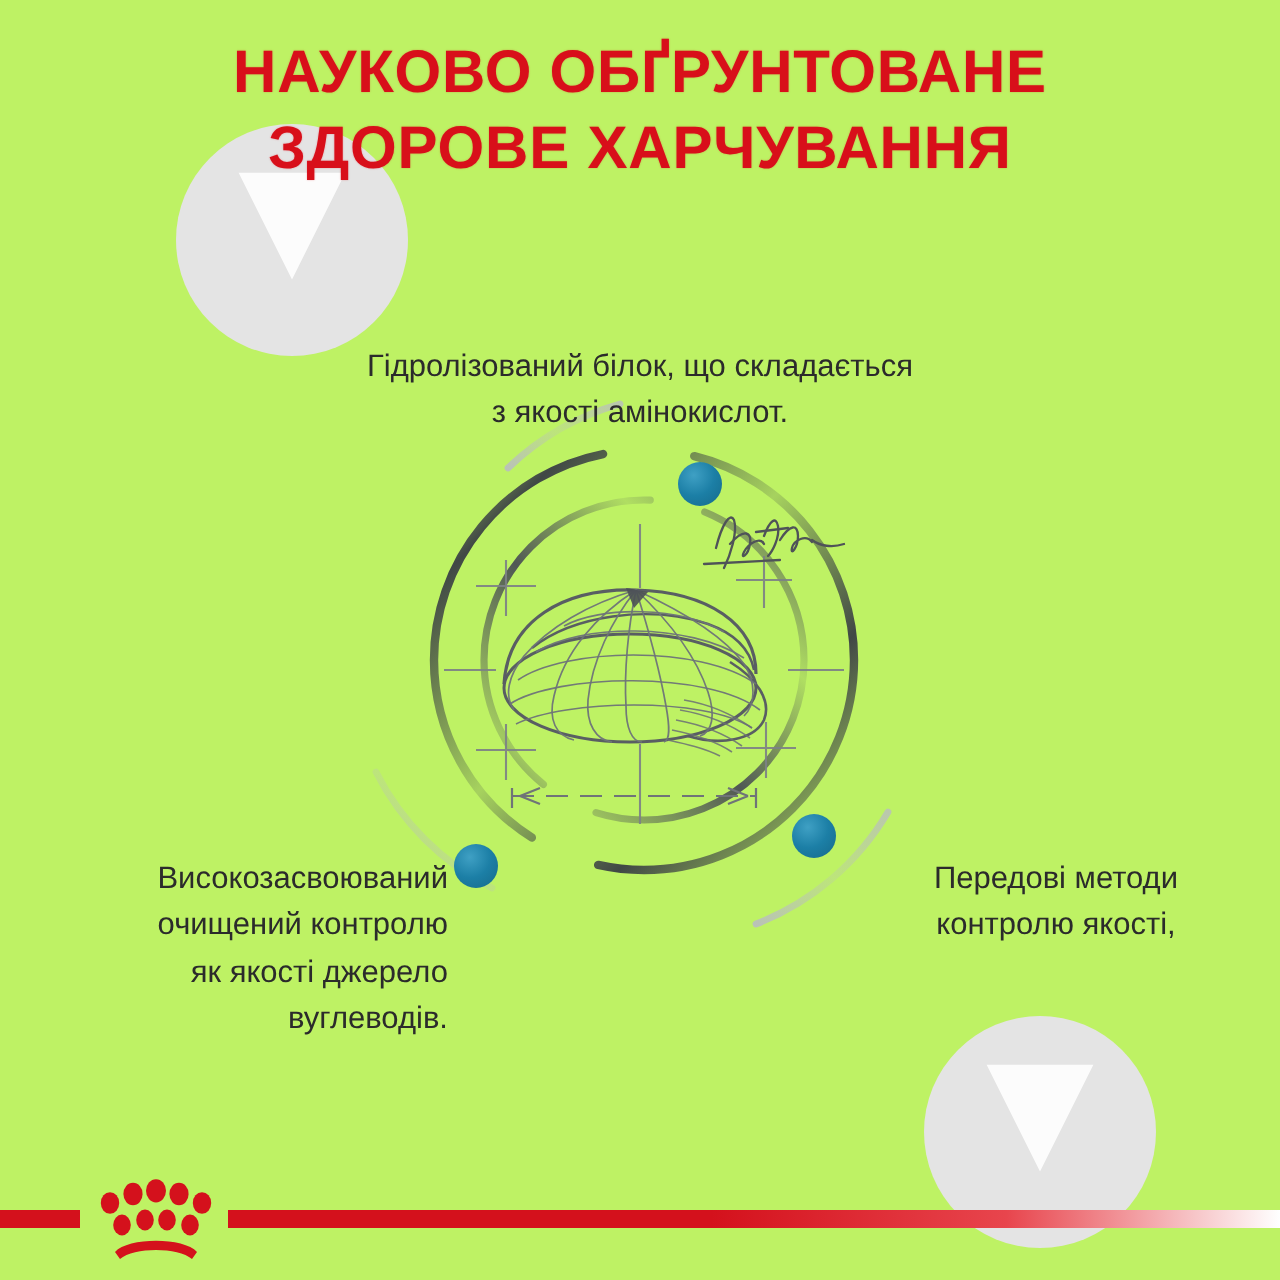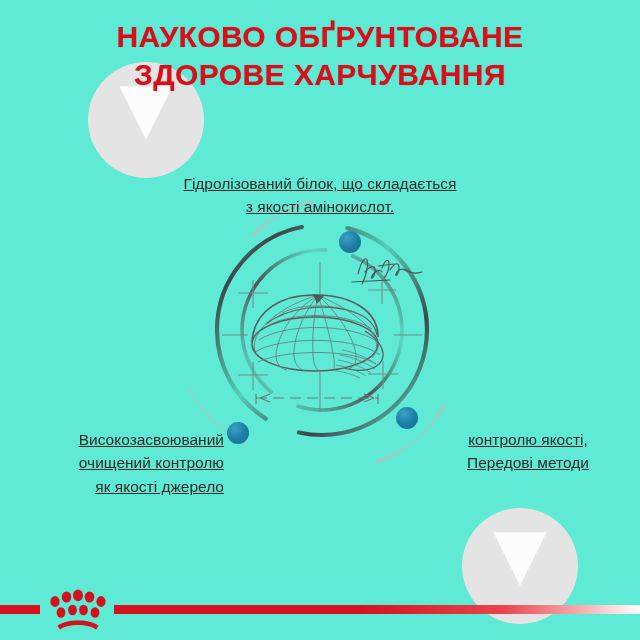--- a/index.html
+++ b/index.html
@@ -5,21 +5,21 @@
   * { box-sizing: border-box; margin: 0; padding: 0; }
   html, body {
     width: 640px; height: 640px;
     background: #ffffff;
     font-family: "Liberation Sans", sans-serif;
     overflow: hidden;
   }
   #poster {
     position: relative;
     width: 640px; height: 640px;
-    background: #5eead4;
+    background: #bef264;
   }
 
   
   .watermark {
     position: absolute;
     border-radius: 50%;
     background: #e4e4e4;
     display: flex;
     align-items: flex-start;
     justify-content: center;
@@ -54,21 +54,21 @@
   .headline .ln { display: block; white-space: nowrap; }
 
   
   .caption {
     position: absolute;
     color: #2b2b2b;
     font-size: 15.5px;
     line-height: 1.5;
     z-index: 4;
   }
-  .caption .ln { display: block; white-space: nowrap; text-decoration: underline; }
+  .caption .ln { display: block; white-space: nowrap; }
 
   .cap-top   { top: 172px; left: 0; width: 640px; text-align: center; }
   .cap-left  { top: 428px; left: 6px;  width: 218px; text-align: right; }
   .cap-right { top: 428px; left: 420px; width: 216px; text-align: center; }
 
   
   .graphic {
     position: absolute;
     left: 182px; top: 190px;
     width: 280px; height: 280px;
@@ -117,25 +117,26 @@
 
   <div class="caption cap-top">
     <span class="ln">Гідролізований білок, що складається</span>
     <span class="ln">з якості амінокислот.</span>
   </div>
 
   <div class="caption cap-left">
     <span class="ln">Високозасвоюваний</span>
     <span class="ln">очищений контролю</span>
     <span class="ln">як якості джерело</span>
+    <span class="ln">вуглеводів.</span>
   </div>
 
   <div class="caption cap-right">
+    <span class="ln">Передові методи</span>
     <span class="ln">контролю якості,</span>
-    <span class="ln">Передові методи</span>
   </div>
 
   <div class="graphic">
     <svg viewBox="0 0 280 280" xmlns="http://www.w3.org/2000/svg" aria-hidden="true">
       <defs>
 
         <linearGradient id="gRingA" x1="0" y1="0" x2="1" y2="1">
           <stop offset="0" stop-color="#3a3f44" stop-opacity="0"></stop>
           <stop offset="0.16" stop-color="#3a3f44" stop-opacity="0.95"></stop>
           <stop offset="0.46" stop-color="#3a3f44" stop-opacity="0.18"></stop>

